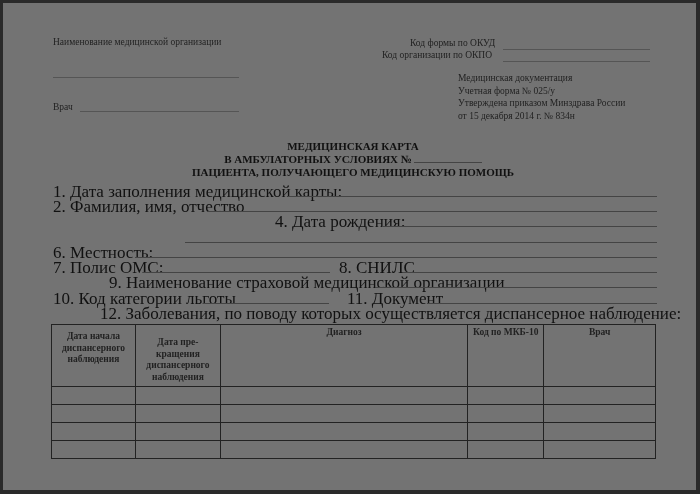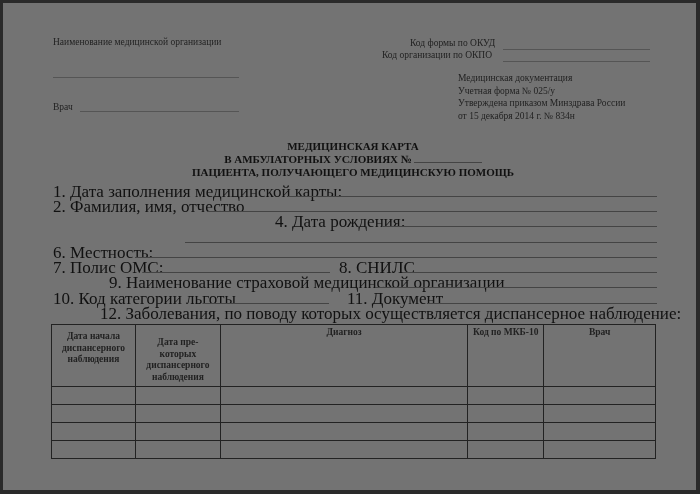--- a/index.html
+++ b/index.html
@@ -93,21 +93,21 @@
     </colgroup>
     <thead>
       <tr>
         <th>
           <div>Дата начала</div>
           <div>диспансерного</div>
           <div>наблюдения</div>
         </th>
         <th style="padding-top:12px;">
           <div>Дата пре-</div>
-          <div>которых</div>
+          <div>кращения</div>
           <div>диспансерного</div>
           <div>наблюдения</div>
         </th>
         <th style="padding-top:2px;">
           <div>Диагноз</div>
         </th>
         <th style="padding-top:2px;">
           <div>Код по МКБ-10</div>
         </th>
         <th style="padding-top:2px;">

